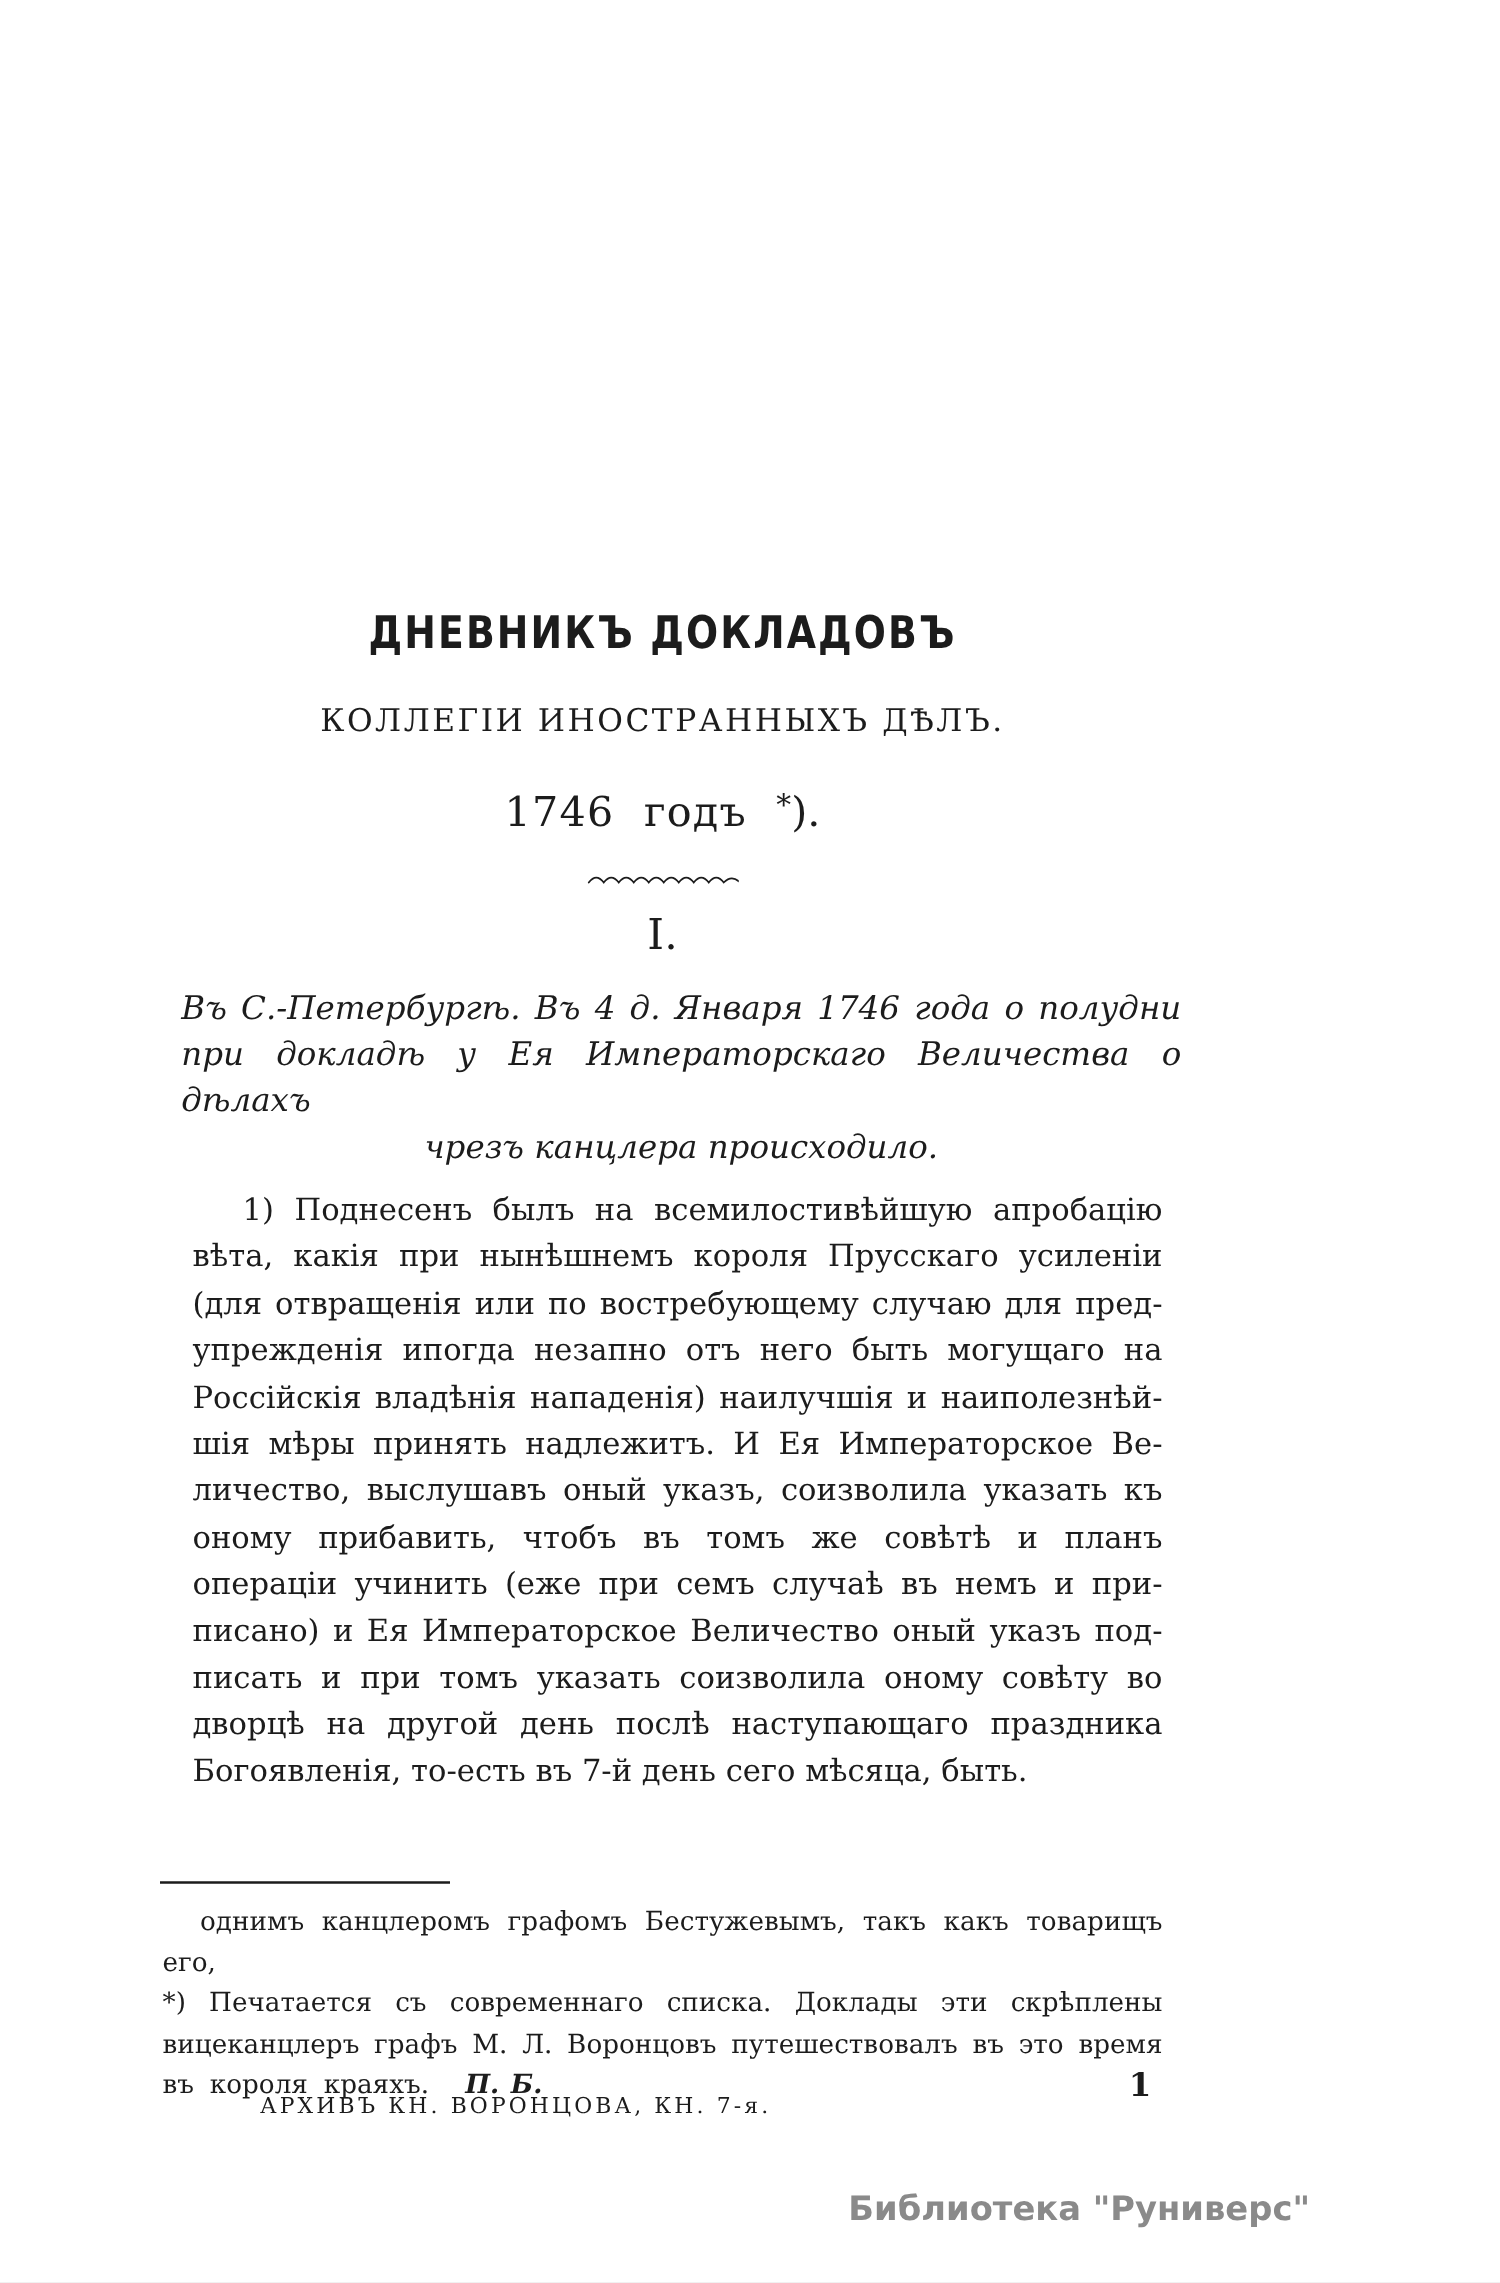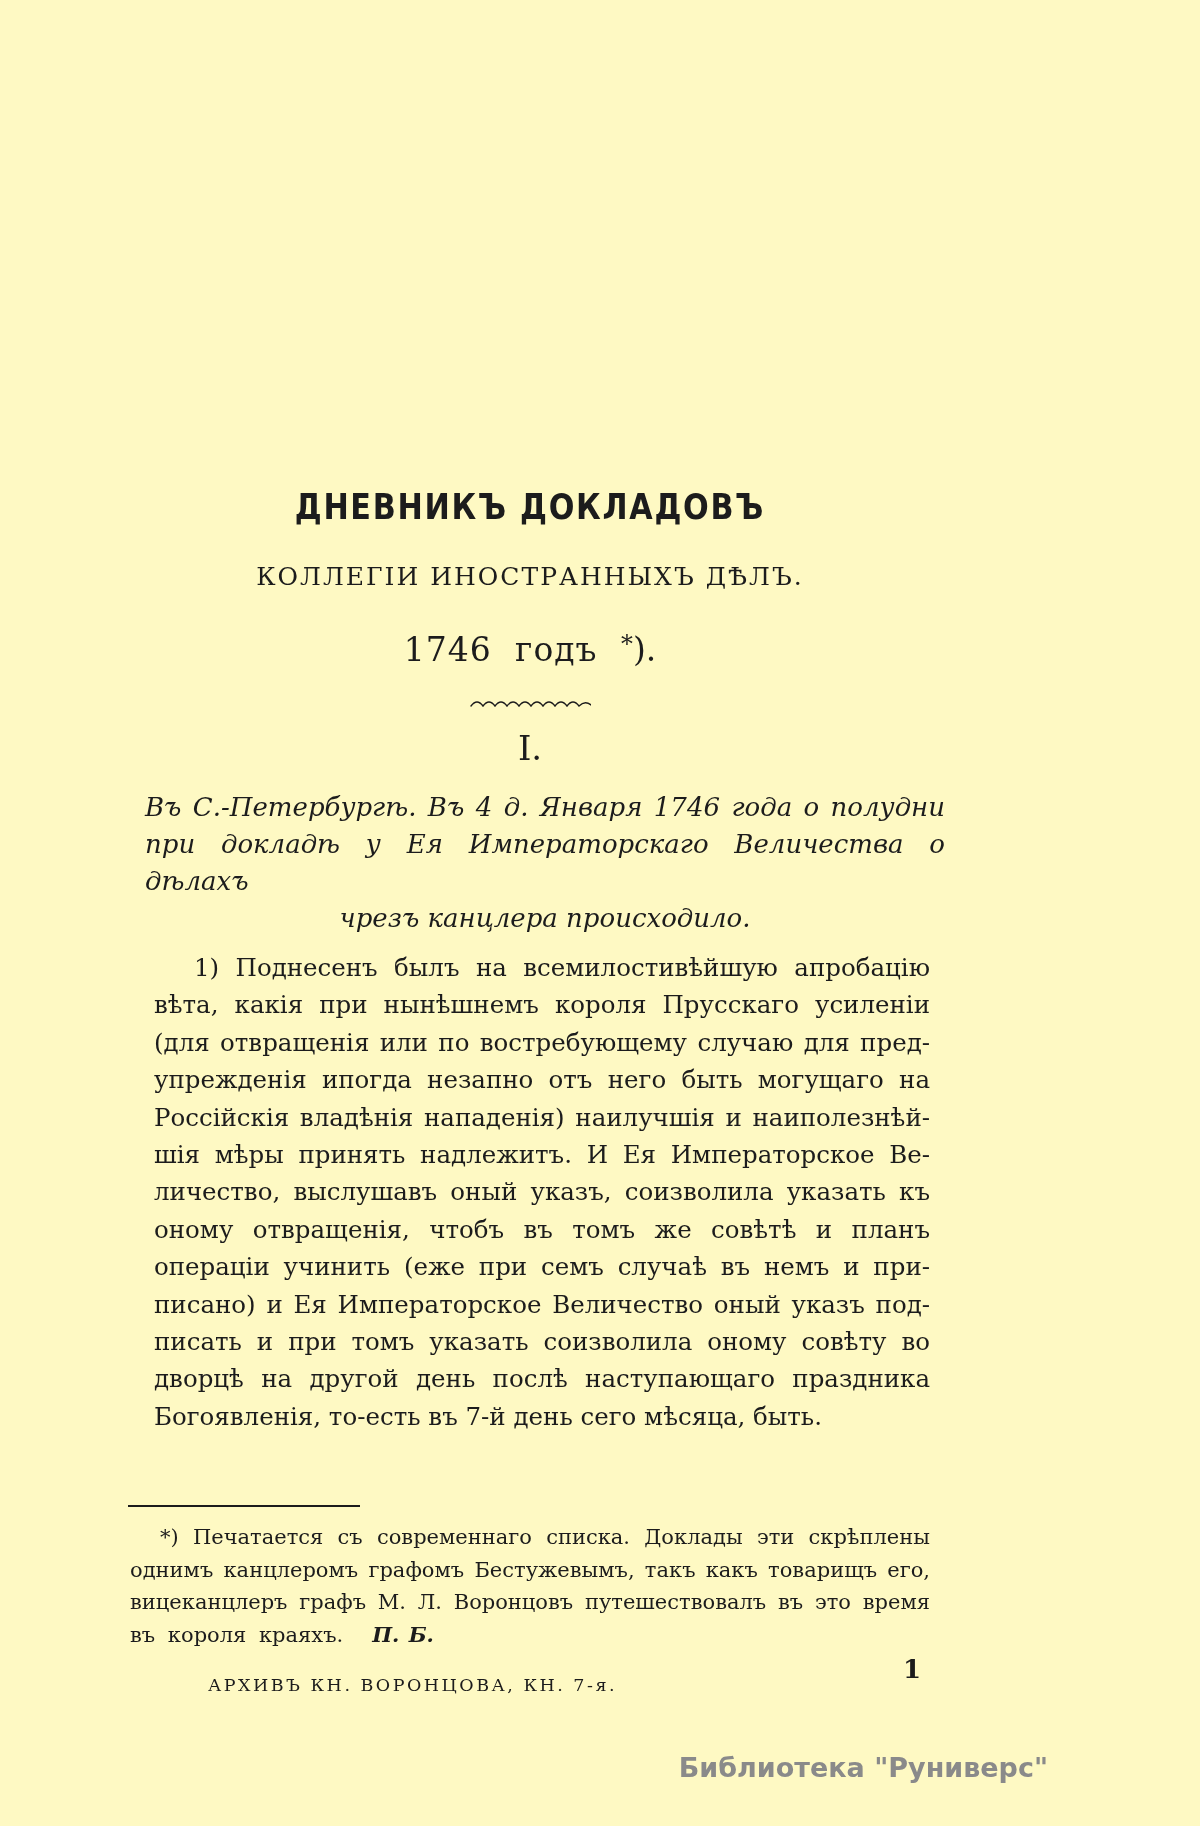--- a/index.html
+++ b/index.html
@@ -1,20 +1,20 @@
 <!DOCTYPE html>
 <html><head>
 <meta charset="utf-8">
 <style>
   html,body{margin:0;padding:0;background:#e8e8e8;}
   .page{
     position:relative;
     width:1200px;height:1826px;
     margin:0 auto;
-    background:#fef9c3;
+    background:#ffffff;
     overflow:hidden;
     font-family:"DejaVu Serif", serif;
     color:#1c1c1c;
   }
   .abs{position:absolute;}
   
   .title{
     left:130px;top:486px;width:800px;
     text-align:center;
     font-family:"DejaVu Sans", sans-serif;
@@ -132,35 +132,35 @@
 
   <div class="abs body-block">
 
   <div class="jline">1) Поднесенъ былъ на всемилостивѣйшую апробацію</div>
       <div class="jline">вѣта, какія при нынѣшнемъ короля Прусскаго усиленіи</div>
       <div class="jline">(для отвращенія или по востребующему случаю для пред-</div>
       <div class="jline">упрежденія ипогда незапно отъ него быть могущаго на</div>
       <div class="jline">Россійскія владѣнія нападенія) наилучшія и наиполезнѣй-</div>
       <div class="jline">шія мѣры принять надлежитъ. И Ея Императорское Ве-</div>
       <div class="jline">личество, выслушавъ оный указъ, соизволила указать къ</div>
-      <div class="jline">оному отвращенія, чтобъ въ томъ же совѣтѣ и планъ</div>
+      <div class="jline">оному прибавить, чтобъ въ томъ же совѣтѣ и планъ</div>
       <div class="jline">операціи учинить (еже при семъ случаѣ въ немъ и при-</div>
       <div class="jline">писано) и Ея Императорское Величество оный указъ под-</div>
       <div class="jline">писать и при томъ указать соизволила оному совѣту во</div>
       <div class="jline">дворцѣ на другой день послѣ наступающаго праздника</div>
       <div class="jline">Богоявленія, то-есть въ 7-й день сего мѣсяца, быть.</div>
     </div>
 
   <div class="abs fn-sep"></div>
 
   <div class="abs footnote-block">
     <div>
 
-    <div class="jline">*) Печатается съ современнаго списка. Доклады эти скрѣплены</div>
-        <div class="jline">однимъ канцлеромъ графомъ Бестужевымъ, такъ какъ товарищъ его,</div>
+    <div class="jline">однимъ канцлеромъ графомъ Бестужевымъ, такъ какъ товарищъ его,</div>
+        <div class="jline">*) Печатается съ современнаго списка. Доклады эти скрѣплены</div>
         <div class="jline">вицеканцлеръ графъ М. Л. Воронцовъ путешествовалъ въ это время</div>
       </div>
     <div class="lastline"><span>въ короля краяхъ.</span><span class="sig">П. Б.</span></div>
   </div>
 
   <div class="abs runner">АРХИВЪ КН. ВОРОНЦОВА, КН. 7-я.</div>
 
   <div class="abs pagenum">1</div>
 
   <div class="abs watermark">Библиотека "Руниверс"</div>

